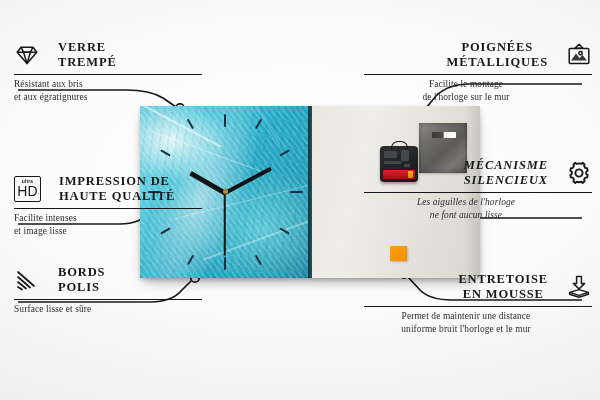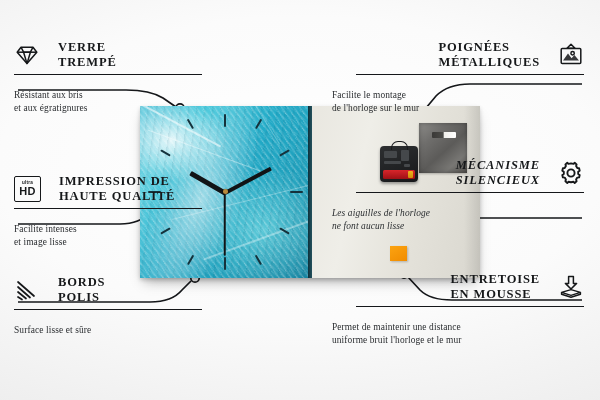--- a/index.html
+++ b/index.html
@@ -92,43 +92,43 @@
     background:linear-gradient(180deg,#f0b41c,#cf8c0a);border-radius:1px;}
   .spacer{
     position:absolute;left:78px;top:140px;width:17px;height:15px;
     background:linear-gradient(150deg,#fca311,#f08c00);
     box-shadow:1px 1px 2px rgba(0,0,0,.22);
   }
 
   
   .callout{position:absolute;width:232px;}
   .callout.left{left:14px;text-align:left;}
-  .callout.right{right:0;width:252px;text-align:left;padding-right:16px;}
+  .callout.right{right:0;width:252px;text-align:center;padding-right:8px;}
   .ct-row{display:flex;align-items:center;gap:18px;}
   .callout.right .ct-row{justify-content:flex-end;}
   .ct-title{
     font-size:12.5px;font-weight:bold;letter-spacing:.85px;color:#16181a;
     line-height:1.22;text-transform:uppercase;
   }
   .ct-rule{height:1.6px;background:#15171a;margin-top:3px;}
   .callout.left .ct-rule{width:188px;}
   .callout.right .ct-rule{width:228px;margin-left:auto;}
   .ct-desc{
-    font-size:9.4px;color:#2a2d30;line-height:1.32;margin-top:14px;letter-spacing:.12px;
+    font-size:9.4px;color:#2a2d30;line-height:1.32;margin-top:3px;letter-spacing:.12px;
   }
   .icon{width:26px;height:26px;flex:0 0 26px;}
   .icon svg{display:block;width:26px;height:26px;}
 
   .hd-badge{
     width:25px;height:24px;border:1.7px solid #16181a;border-radius:2px;
     display:flex;flex-direction:column;align-items:center;justify-content:center;
     font-family:"Liberation Sans",sans-serif;color:#16181a;flex:0 0 25px;
   }
   .hd-ultra{font-size:4.6px;font-weight:bold;letter-spacing:.2px;line-height:1;}
-  .hd-main{font-size:11px;font-weight:bold;line-height:1.05;letter-spacing:.2px;}
+  .hd-main{font-size:14px;font-weight:normal;line-height:1.05;letter-spacing:.2px;}
 
   .leader{position:absolute;left:0;top:0;width:600px;height:400px;pointer-events:none;}
 </style>
 </head>
 <body>
 
 <div class="stage">
 
   <svg class="leader" viewBox="0 0 600 400">
     <g fill="none" stroke="#15171a" stroke-width="1.7">
@@ -226,21 +226,21 @@
         <span class="hd-main">HD</span>
       </span>
       <span class="ct-title"><span>IMPRESSION DE</span><br><span>HAUTE QUALITÉ</span></span>
     </div>
     <div class="ct-rule"></div>
     <div class="ct-desc">
       <span>Facilite intenses</span><br><span>et image lisse</span>
     </div>
   </div>
 
-  <div class="callout left" style="top:275px;">
+  <div class="callout left" style="top:265px;">
     <div class="ct-row">
       <span class="icon">
         <svg viewBox="0 0 26 26">
             <g fill="none" stroke="#16181a" stroke-width="1.7" stroke-linecap="round">
           <path d="M4,5 L20,19"></path>
               <path d="M4,10 L16,20.5"></path>
           <path d="M4,15 L12,21.5"></path>
               <path d="M4,20 L8,22.5"></path>
         </g>
           </svg>

